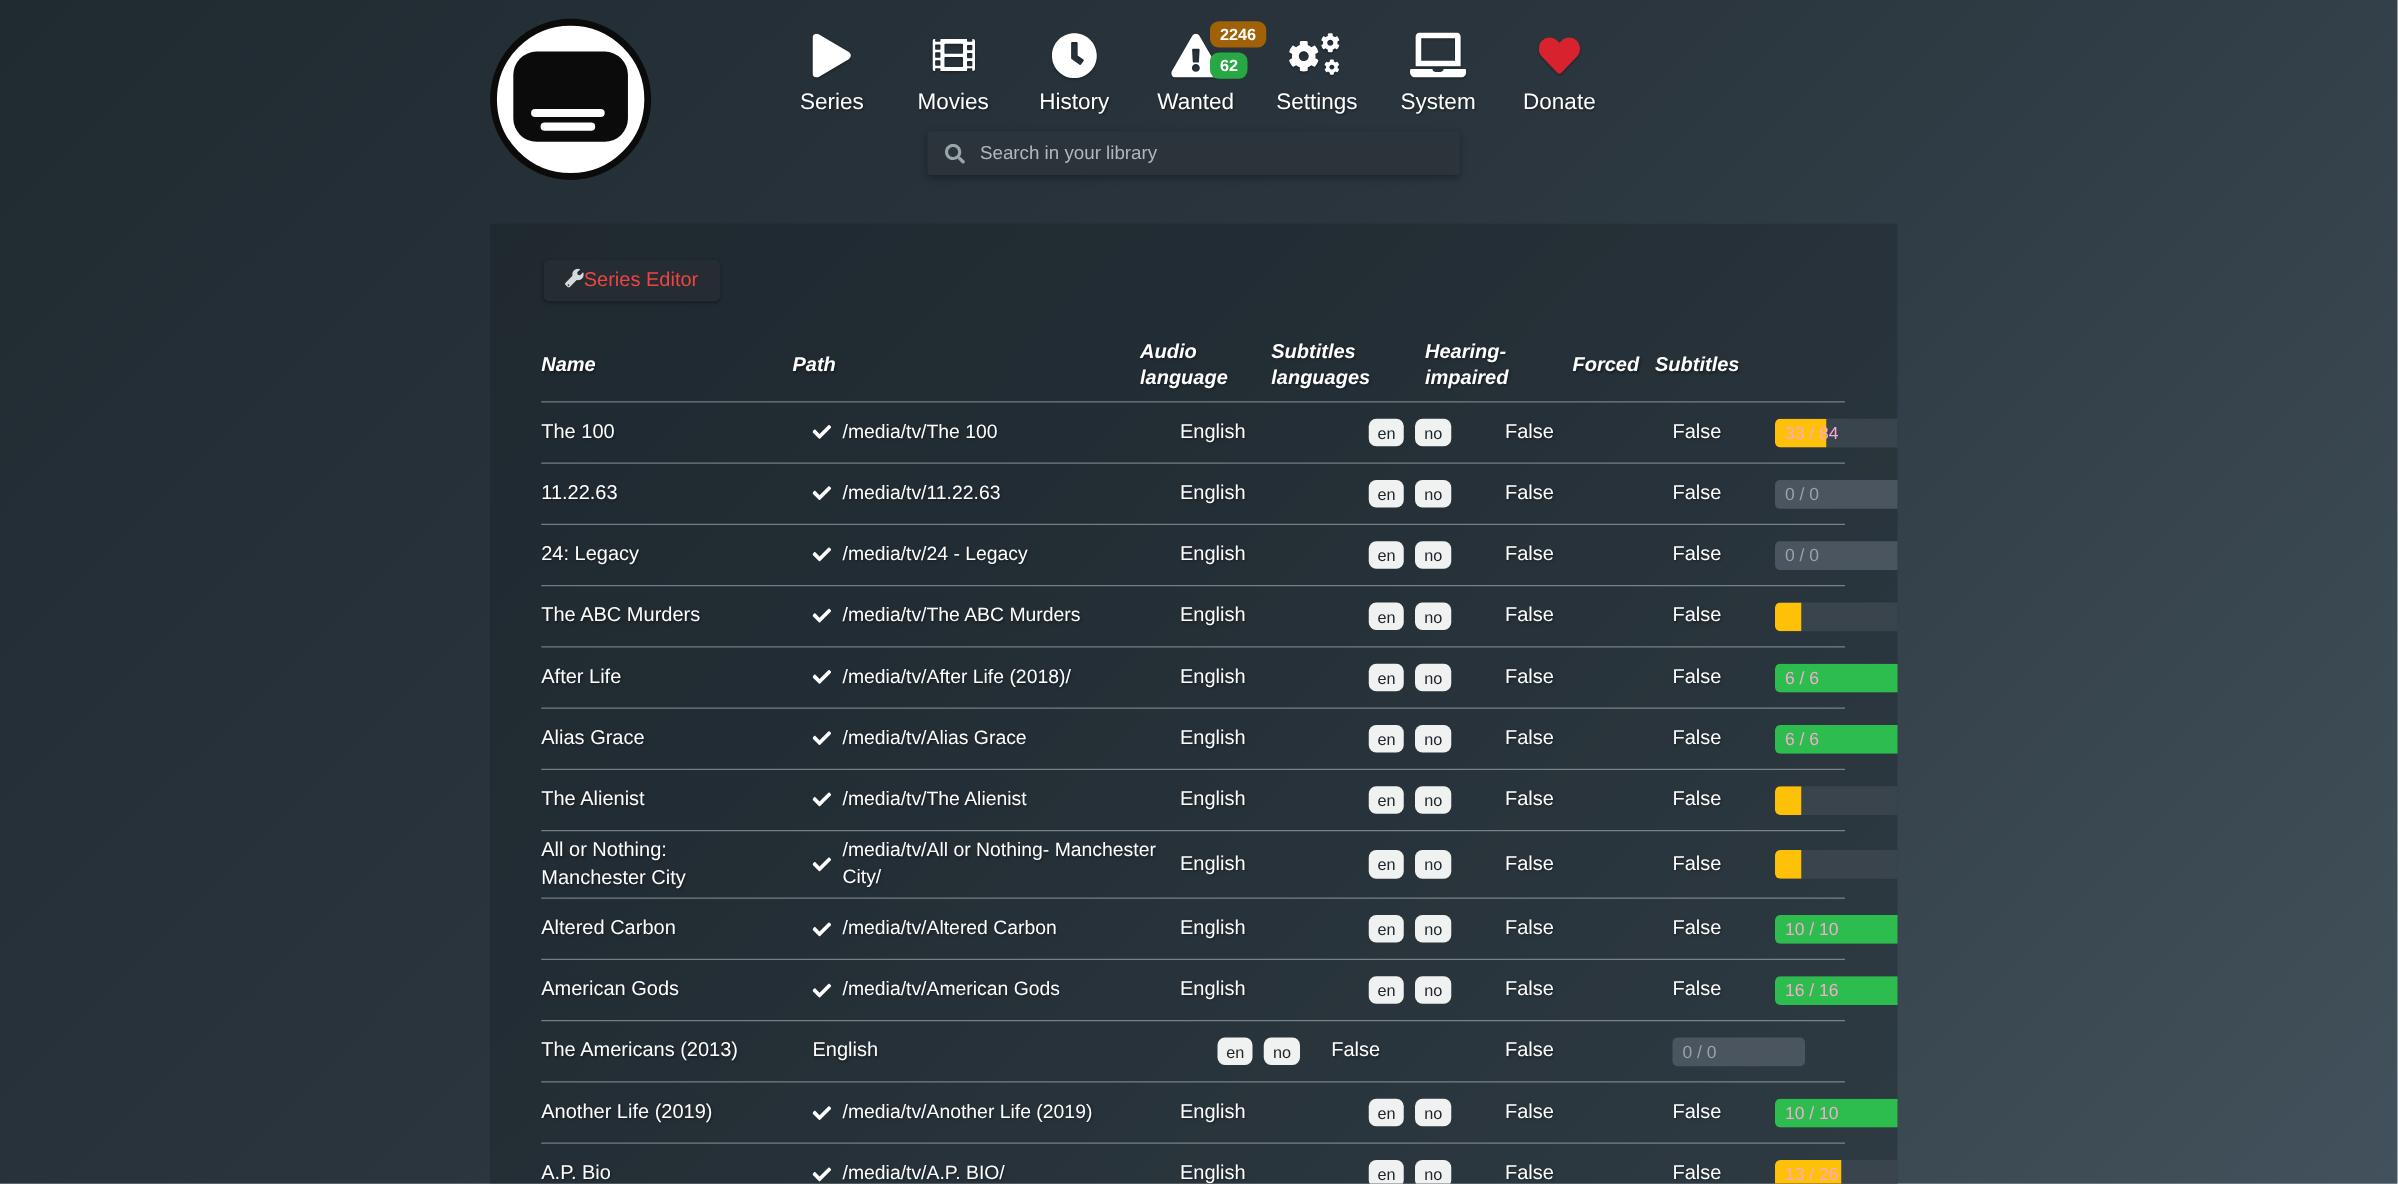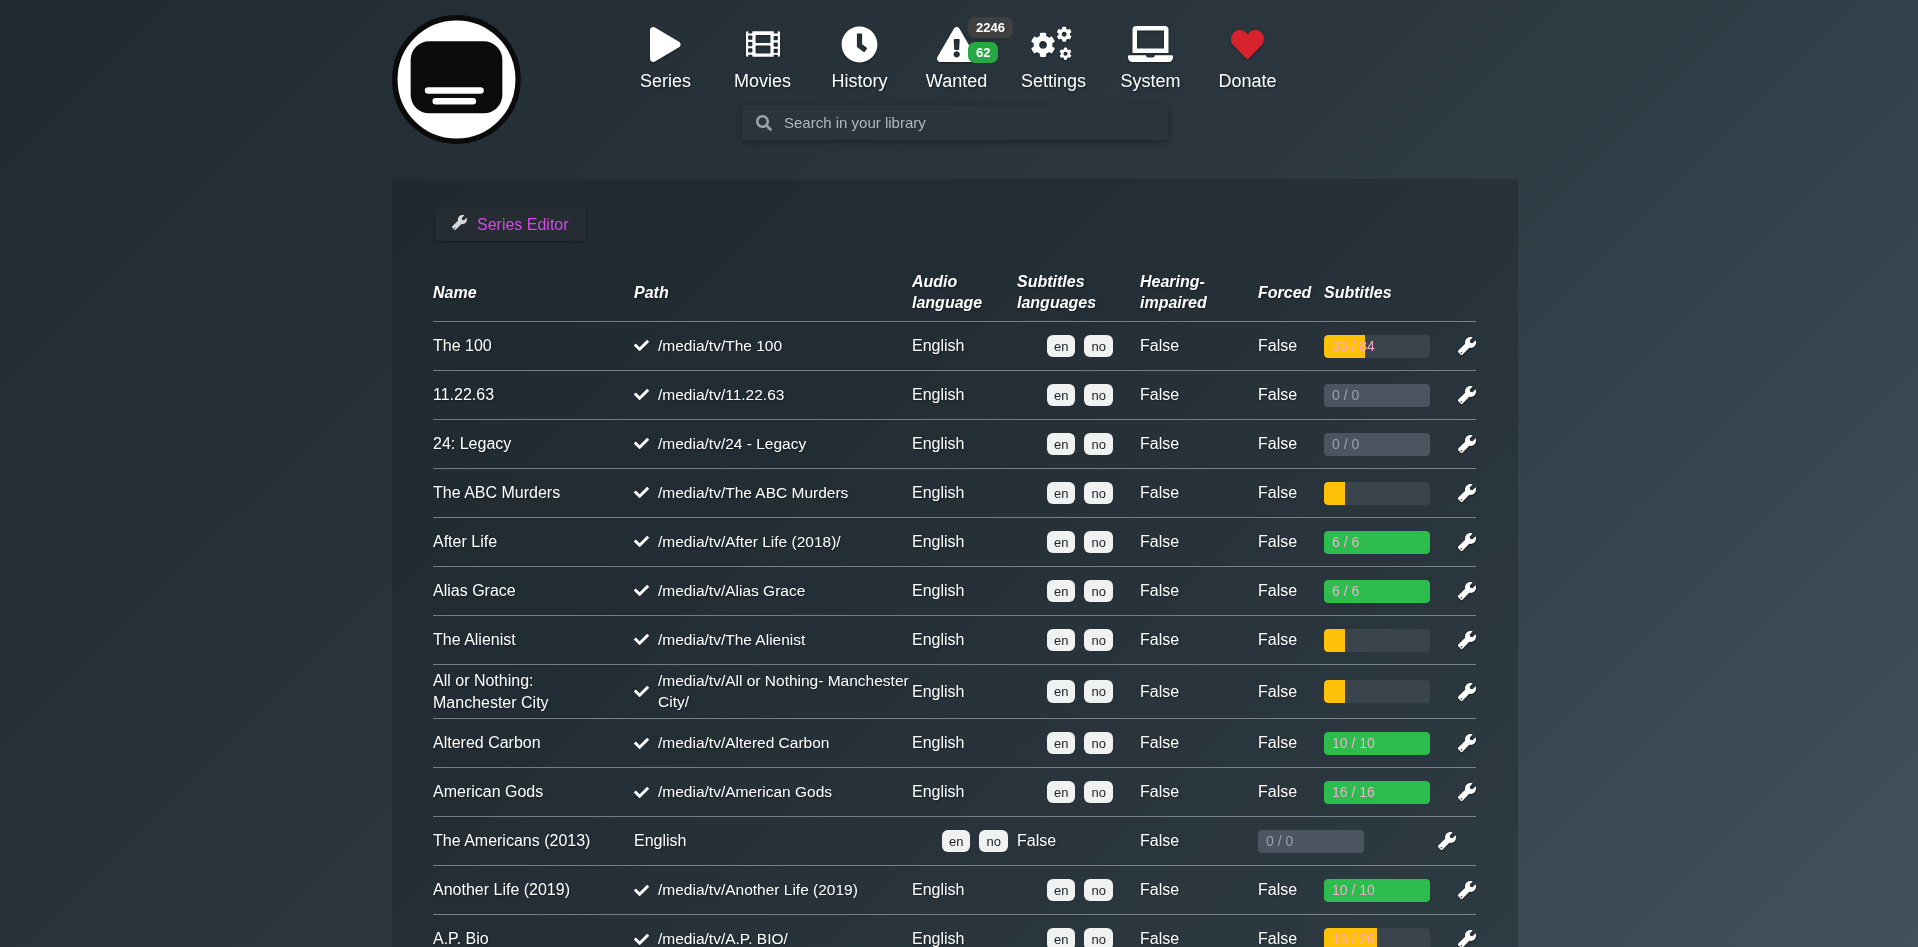--- a/index.html
+++ b/index.html
@@ -21,30 +21,30 @@
   
   .search{position:absolute;left:742px;top:105px;width:426px;height:35px;background:#2b343b;
     border-radius:3px;display:flex;align-items:center;box-shadow:0 2px 6px rgba(0,0,0,.3);}
   .search-icon{margin:0 10px 0 14px;display:flex;}
   .search-icon svg{fill:#9aa4ab;}
   .search input{flex:1;background:transparent;border:none;outline:none;color:#cfd6da;font-size:15px;
     font-family:"Liberation Sans",sans-serif;}
   .search input::placeholder{color:#aeb8be;opacity:1;}
   
   .panel{position:absolute;left:392px;top:179px;width:1126px;height:768px;background:rgba(24,32,38,.35);overflow:hidden;}
-  .editor-btn{position:absolute;left:43px;top:29px;height:33px;display:inline-flex;align-items:center;gap:10px;
-    background:#252d33;border:none;border-radius:4px;padding:0 17px;color:#d946ef;font-size:16px;
+  .editor-btn{position:absolute;left:43px;top:29px;height:33px;display:inline-flex;align-items:center;
+    background:#252d33;border:none;border-radius:4px;padding:0 17px;color:#ef4444;font-size:16px;
     font-family:"Liberation Sans",sans-serif;cursor:pointer;box-shadow:0 1px 3px rgba(0,0,0,.3);}
   .editor-btn svg{fill:#d6dadd;}
   
   .table{position:absolute;left:41px;top:86px;width:1043px;}
   .grid-row{display:grid;grid-template-columns:201px 278px 105px 123px 118px 66px 132px 20px;align-items:center;}
   .thead{min-height:56px;font-weight:bold;font-size:16px;line-height:1.3;font-style:italic;}
   .thead .cell{text-shadow:1px 1px 2px rgba(0,0,0,.4);padding-right:18px;}
-  .row{min-height:48px;border-top:1px solid rgba(205,213,218,.48);font-size:16px;}
+  .row{min-height:48px;border-top:1px solid rgba(205,213,218,.48);font-size:16px;gap:16px;}
   .cell{padding:5px 0;}
   .cell.name{padding-right:14px;line-height:1.35;text-shadow:1px 1px 2px rgba(0,0,0,.35);}
   .cell.path{display:flex;align-items:center;gap:9px;padding-right:2px;line-height:1.35;font-size:15.5px;
     text-shadow:1px 1px 2px rgba(0,0,0,.35);}
   .cell.path svg{fill:#fff;flex:0 0 auto;}
   .cell.audio,.cell.hi,.cell.forced{text-shadow:1px 1px 2px rgba(0,0,0,.35);}
   .cell.langs{display:flex;gap:9px;padding-left:30px;}
   .lang-badge{background:#f0f2f2;color:#20262b;border-radius:6px;padding:4px 7px 3px;font-size:13px;line-height:1.2;}
   .progress{position:relative;width:106px;height:23px;border-radius:4px;background:#3a444d;overflow:hidden;}
   .progress.empty{background:#4a555f;}
@@ -94,21 +94,21 @@
       <span class="nav-label">History</span>
     </div>
     <div class="nav-item">
       <span class="nav-icon">
         <svg viewBox="0 0 576 512" height="35">
           <path d="M569.517 440.013C587.975 472.007 564.806 512 527.94 512H48.054c-36.937 0-59.999-40.055-41.577-71.987L246.423 23.985c18.467-32.009 64.72-31.951 83.154 0l239.94 416.028zM288 354c-25.405 0-46 20.595-46 46s20.595 46 46 46 46-20.595 46-46-20.595-46-46-46zm-43.673-165.346l7.418 136c.347 6.364 5.609 11.346 11.982 11.346h48.546c6.373 0 11.635-4.982 11.982-11.346l7.418-136c.375-6.874-5.098-12.654-11.982-12.654h-63.383c-6.884 0-12.356 5.78-11.981 12.654z"></path>
         </svg>
       </span>
       <span class="nav-label">Wanted</span>
       <div class="badge-stack">
-        <span class="count-badge" style="background: #404040;">2246</span>
+        <span class="count-badge" style="background: #a16207;">2246</span>
         <span class="count-badge" style="background: rgb(40, 167, 69);">62</span>
       </div>
     </div>
     <div class="nav-item">
       <span class="nav-icon">
         <svg viewBox="0 0 640 512" height="37">
           <g transform="translate(6,88) scale(0.68)">
             <path d="M487.4 315.7l-42.6-24.6c4.3-23.2 4.3-47 0-70.2l42.6-24.6c4.9-2.8 7.1-8.6 5.5-14-11.1-35.6-30-67.8-54.7-94.6-3.8-4.1-10-5.1-14.8-2.3L380.8 110c-17.9-15.4-38.5-27.3-60.8-35.1V25.8c0-5.6-3.9-10.5-9.4-11.7-36.7-8.2-74.3-7.8-109.2 0-5.5 1.2-9.4 6.1-9.4 11.7V75c-22.2 7.9-42.8 19.8-60.8 35.1L88.7 85.5c-4.9-2.8-11-1.9-14.8 2.3-24.7 26.7-43.6 58.9-54.7 94.6-1.7 5.4.6 11.2 5.5 14L67.3 221c-4.3 23.2-4.3 47 0 70.2l-42.6 24.6c-4.9 2.8-7.1 8.6-5.5 14 11.1 35.6 30 67.8 54.7 94.6 3.8 4.1 10 5.1 14.8 2.3l42.6-24.6c17.9 15.4 38.5 27.3 60.8 35.1v49.2c0 5.6 3.9 10.5 9.4 11.7 36.7 8.2 74.3 7.8 109.2 0 5.5-1.2 9.4-6.1 9.4-11.7v-49.2c22.2-7.9 42.8-19.8 60.8-35.1l42.6 24.6c4.9 2.8 11 1.9 14.8-2.3 24.7-26.7 43.6-58.9 54.7-94.6 1.5-5.5-.7-11.3-5.6-14.1zM256 336c-44.1 0-80-35.9-80-80s35.9-80 80-80 80 35.9 80 80-35.9 80-80 80z"></path>
           </g>
           <g transform="translate(366,6) scale(0.42)">

